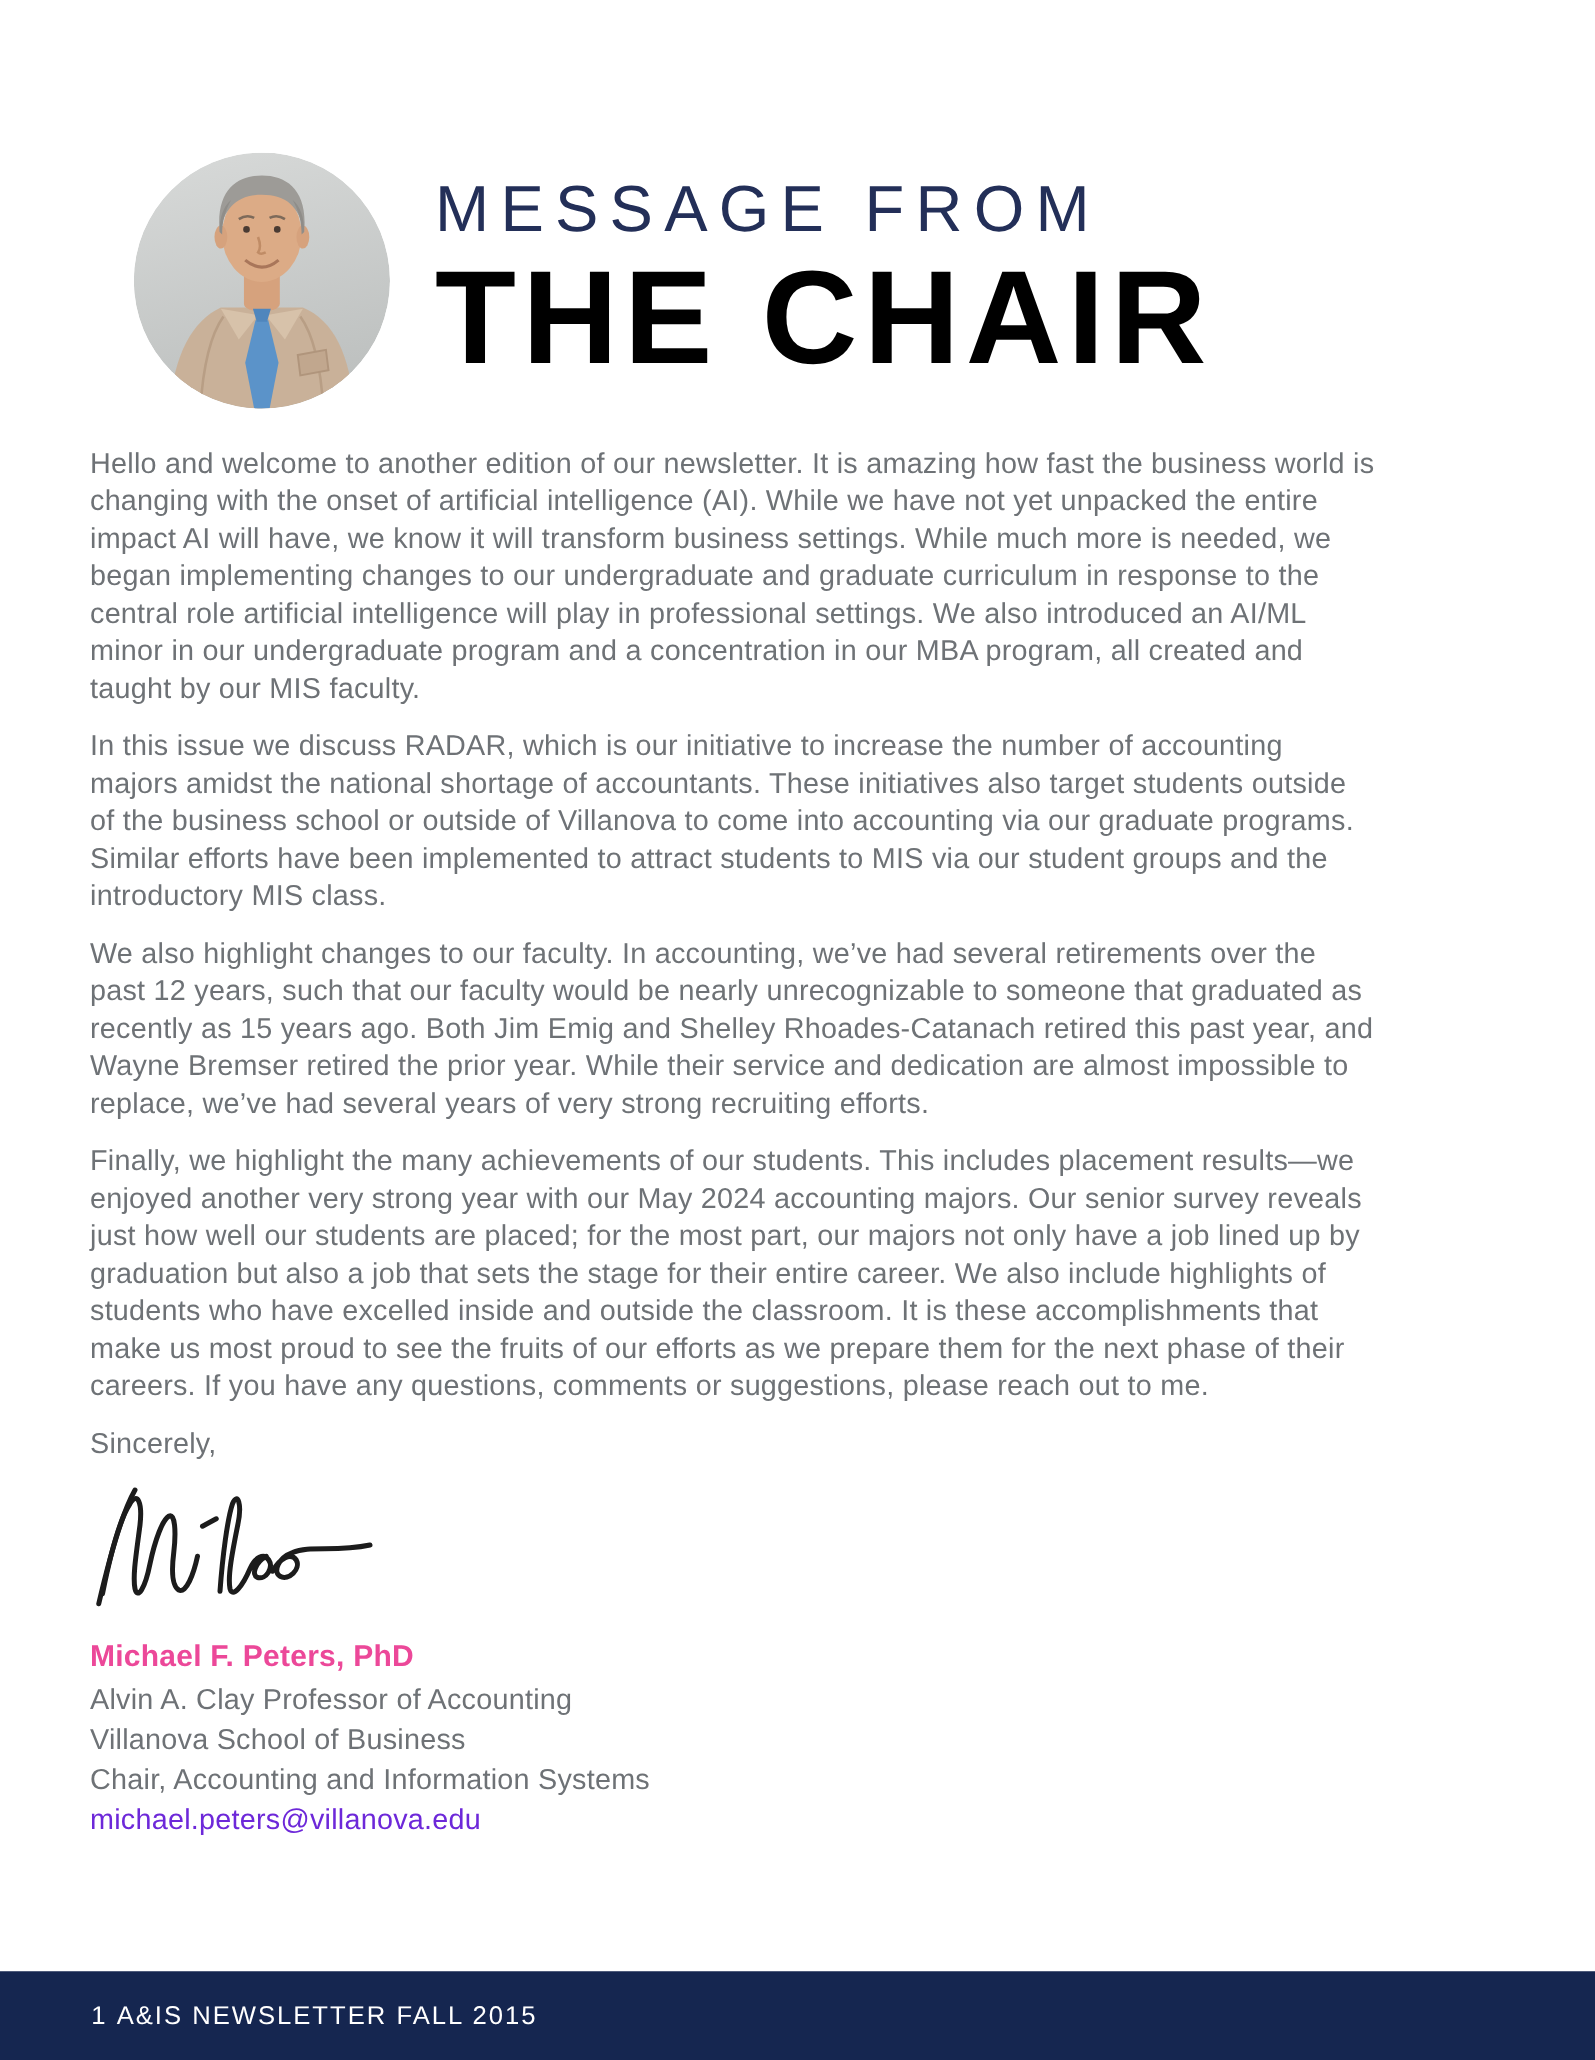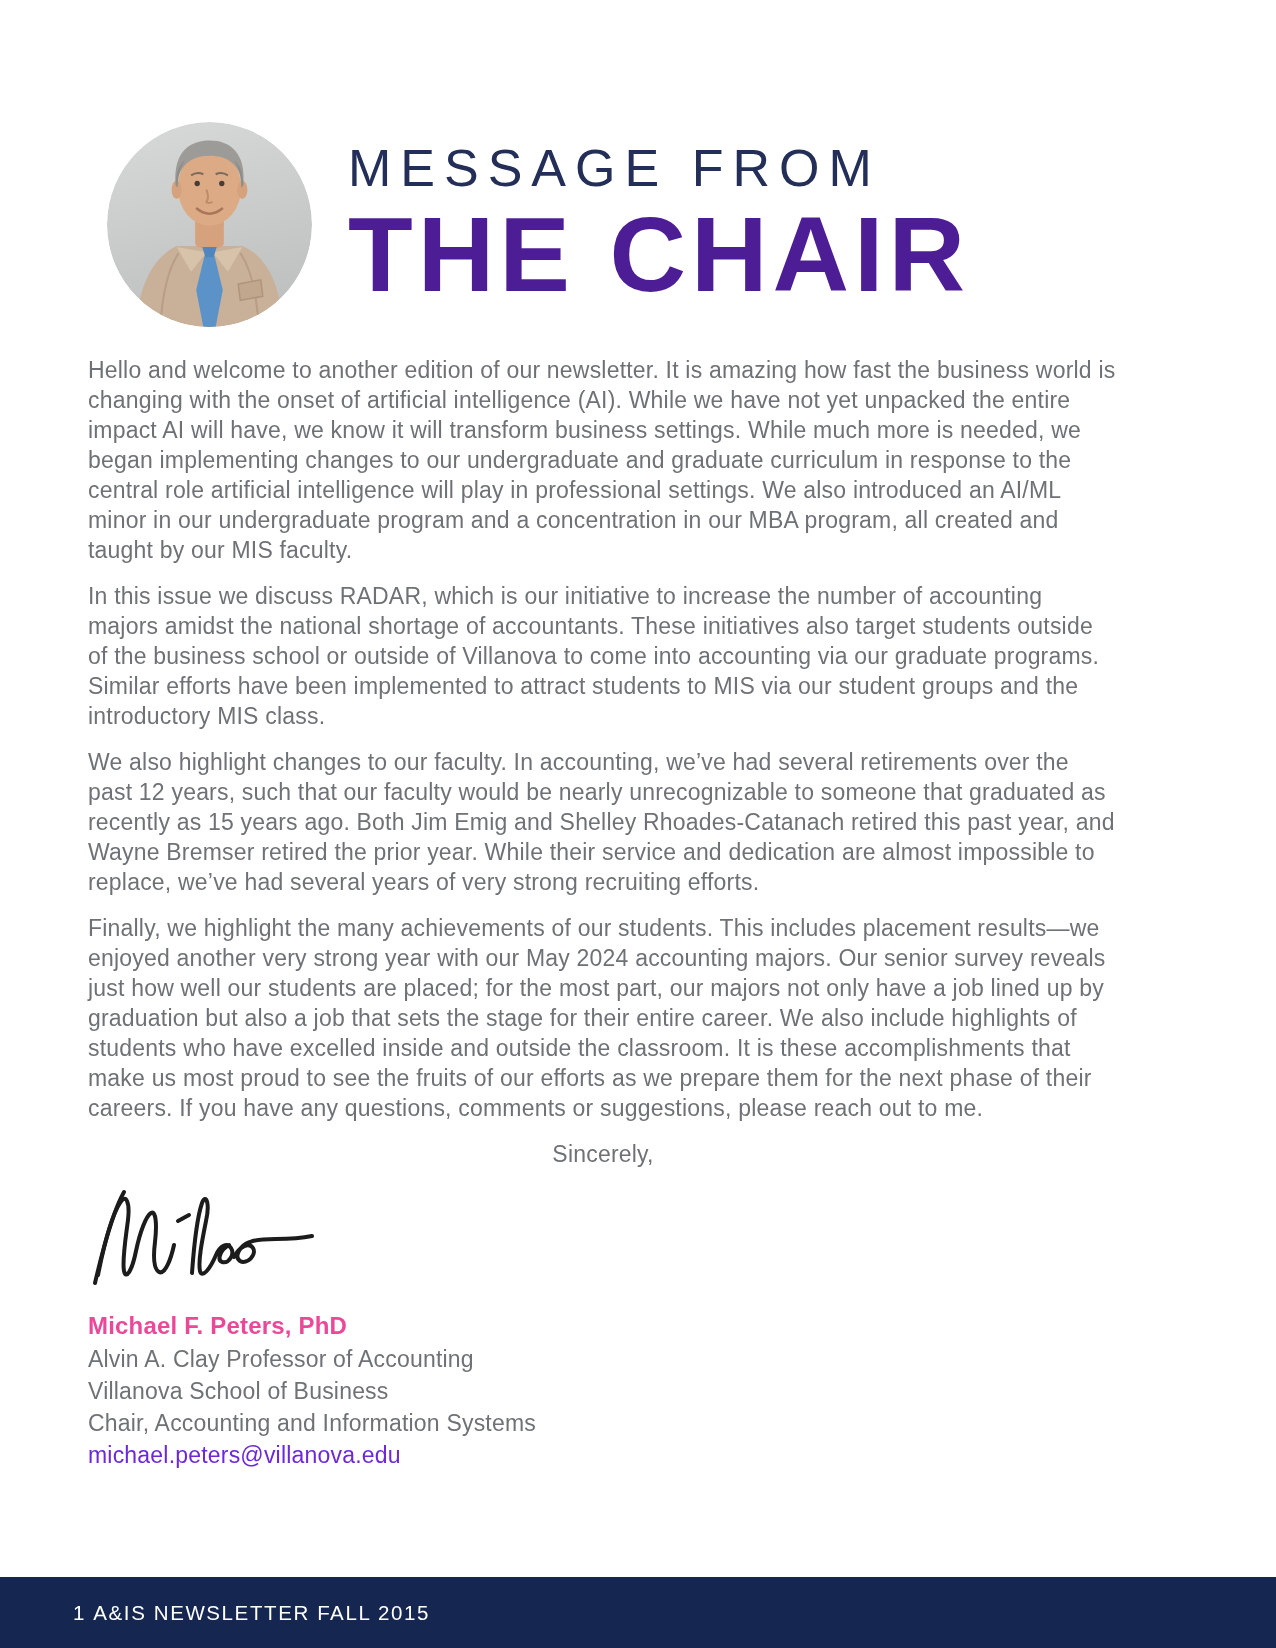--- a/index.html
+++ b/index.html
@@ -36,37 +36,37 @@
     letter-spacing: 9px;
     color: #232f58;
     white-space: nowrap;
   }
   .title-main {
     margin-top: 10px;
     font-size: 106px;
     line-height: 0.95;
     font-weight: 800;
     letter-spacing: 5px;
-    color: #4c1d95;
+    color: #000000;
     white-space: nowrap;
   }
 
   
   .body-copy {
     position: absolute;
-    left: 88px;
+    left: 72px;
     top: 355px;
     width: 1030px;
     font-size: 23px;
     line-height: 30px;
     letter-spacing: 0.2px;
     color: #6e7276;
   }
   .body-copy p { margin: 0 0 16px 0; }
-  .closing { margin-top: 24px; text-align: center; }
+  .closing { margin-top: 24px; }
 
   .signature {
     margin-top: 18px;
     width: 230px;
     height: 100px;
   }
   .signature svg { display: block; width: 100%; height: 100%; }
 
   .signoff { margin-top: 22px; }
   .signoff-name {

